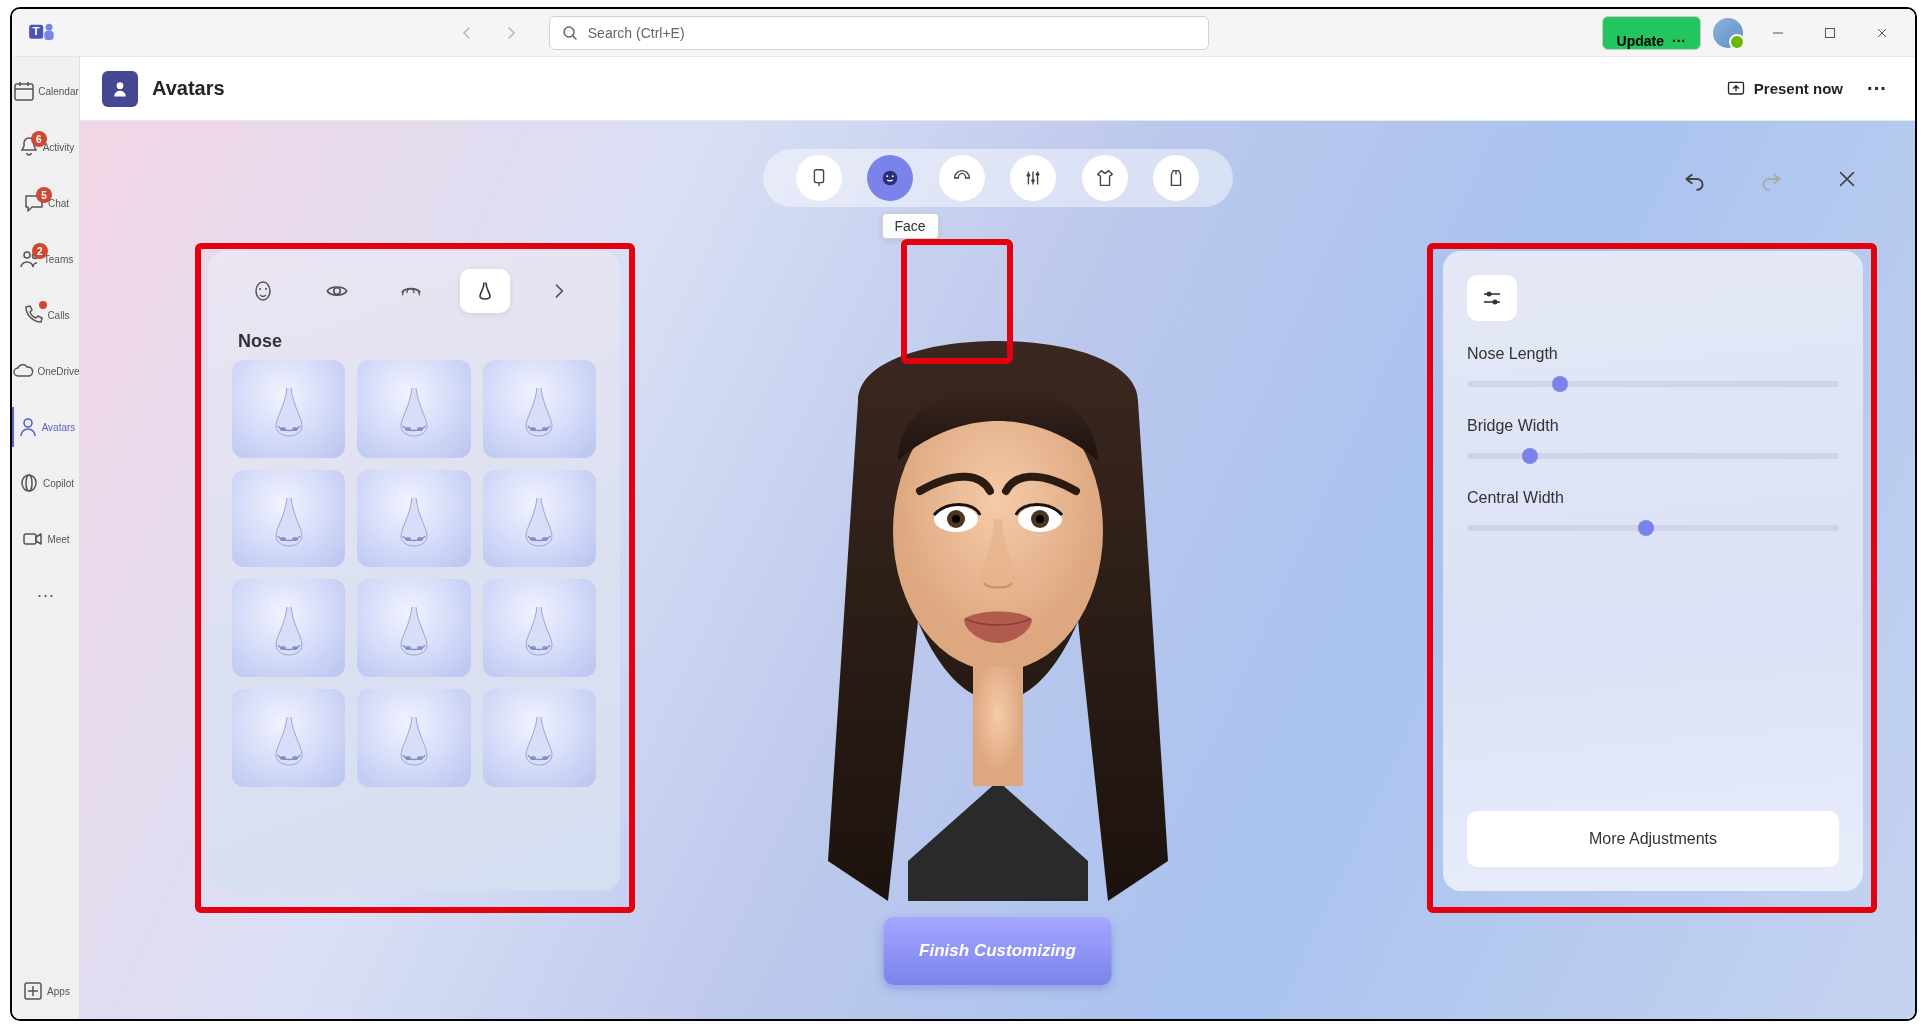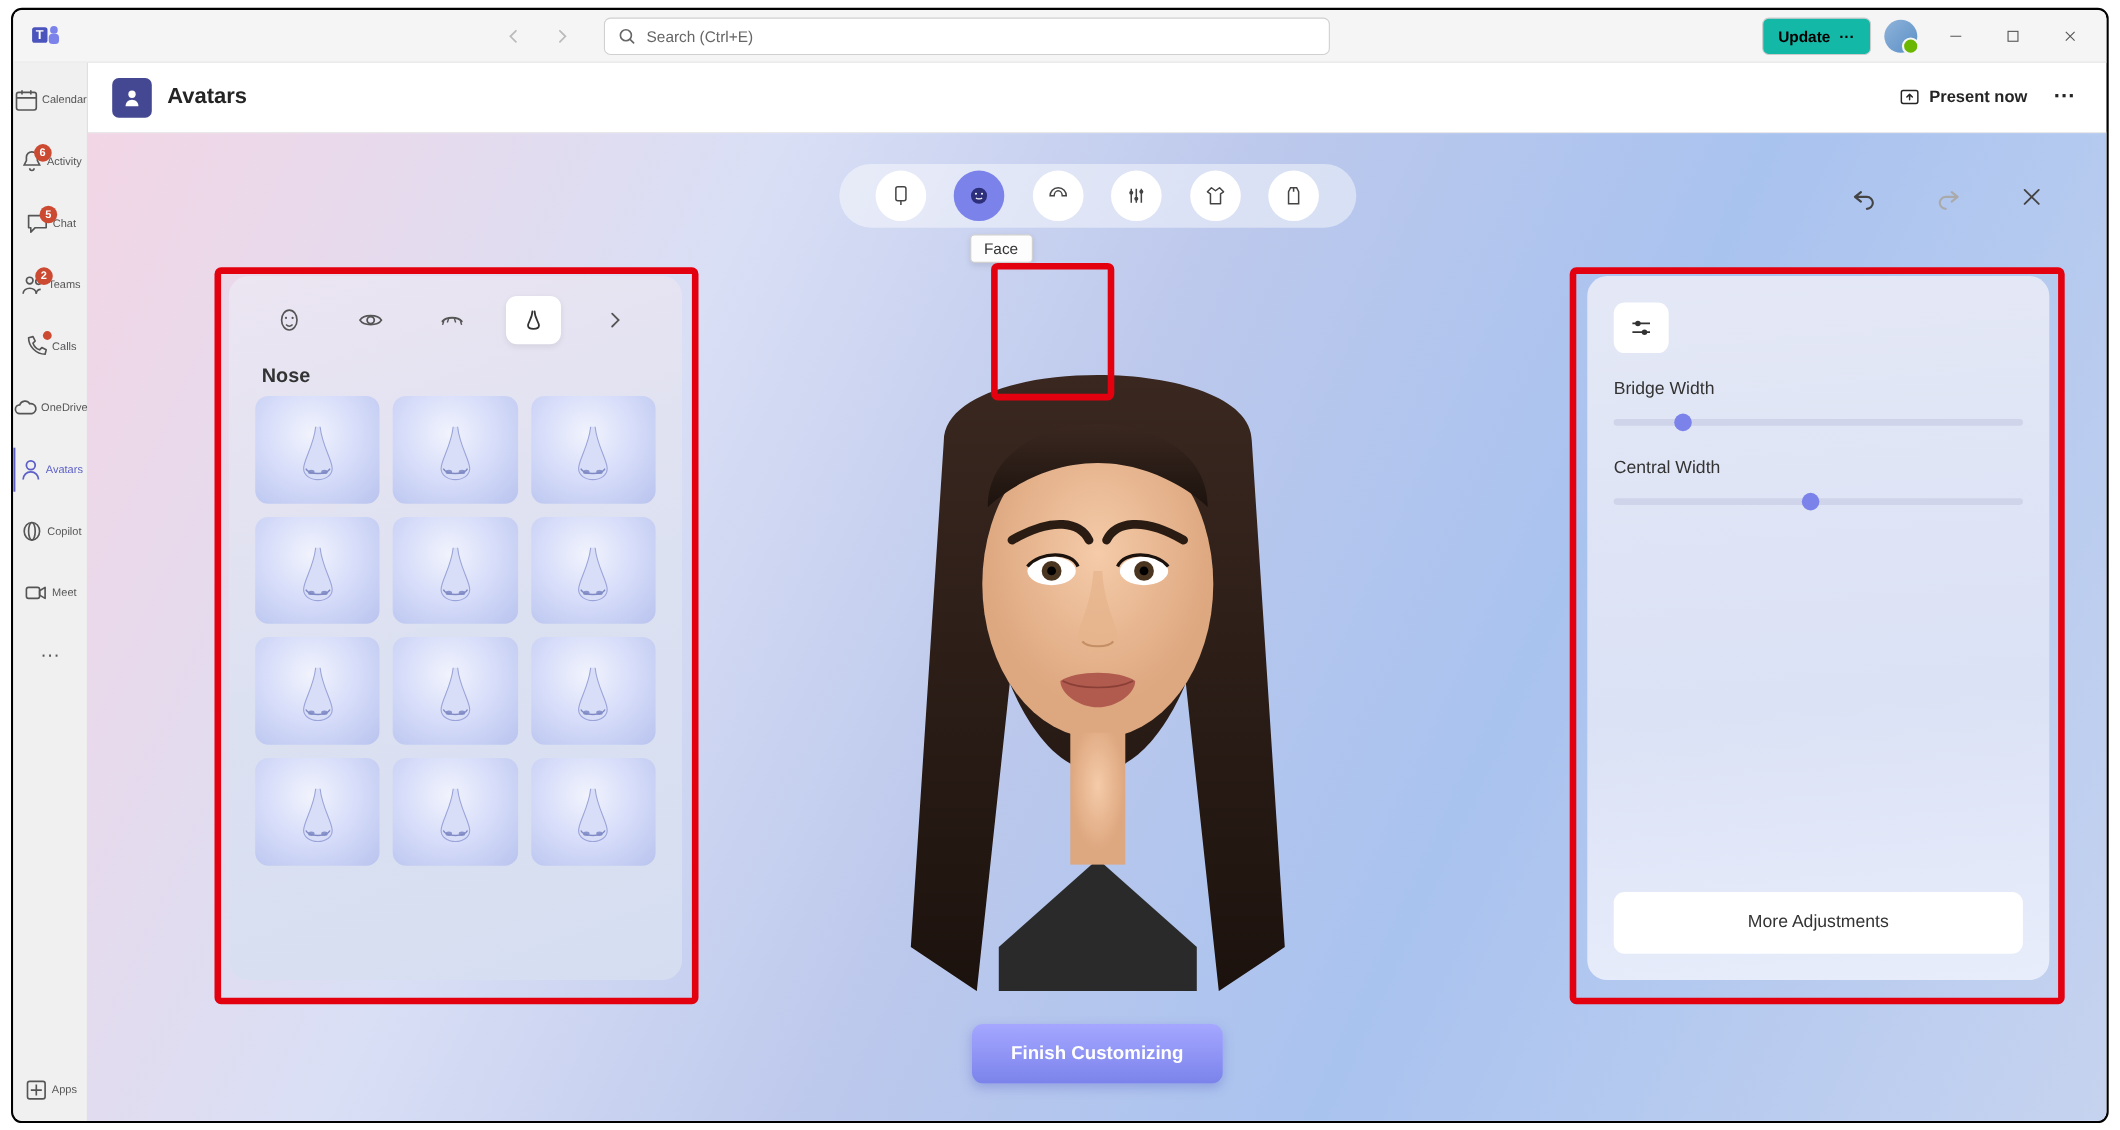--- a/index.html
+++ b/index.html
@@ -7,21 +7,21 @@
 
 
 .window { position:absolute; left:10px; top:7px; width:1907px; height:1014px; border:2px solid #000; border-radius:10px; overflow:hidden; background:#fff; }
 .titlebar { height:48px; background:#f5f5f5; display:flex; align-items:center; padding:0 10px; border-bottom:1px solid #e6e6e6; }
 .teams-logo { width:28px; height:28px; margin-left:6px; margin-right:auto; }
 .nav-arrows { display:flex; gap:8px; margin-right:20px; }
 .nav-arrow { width:36px; height:36px; display:flex; align-items:center; justify-content:center; color:#666; cursor:pointer; border-radius:4px; }
 .nav-arrow.disabled { color:#bbb; }
 .search { width:660px; height:34px; background:#fff; border:1px solid #d0d0d0; border-radius:6px; display:flex; align-items:center; padding:0 12px; color:#666; gap:10px; font-size:14px; }
 .titlebar-right { margin-left:auto; display:flex; align-items:center; gap:6px; }
-.update-btn { height:34px; padding:0 14px; background:#14b8a6; border:1px solid #ccc; border-radius:6px; display:flex; align-items:center; gap:8px; font-size:14px; font-weight:600; cursor:pointer; }
+.update-btn { height:34px; padding:0 14px; background:#22c55e; border:1px solid #ccc; border-radius:6px; display:flex; align-items:flex-end; gap:8px; font-size:14px; font-weight:600; cursor:pointer; }
 .avatar-pic { width:30px; height:30px; border-radius:50%; background:linear-gradient(135deg,#8fb3d9,#5a8fc7); position:relative; margin:0 6px; }
 .avatar-pic::after { content:""; position:absolute; right:-2px; bottom:-2px; width:12px; height:12px; background:#6bb700; border:2px solid #f5f5f5; border-radius:50%; }
 .win-btn { width:46px; height:36px; display:flex; align-items:center; justify-content:center; color:#555; cursor:pointer; }
 
 
 .sidebar { position:absolute; left:0; top:48px; bottom:0; width:68px; background:#f0f0f0; border-right:1px solid #e0e0e0; display:flex; flex-direction:column; align-items:center; padding-top:6px; }
 .side-item { width:68px; height:56px; display:flex; align-items:center; justify-content:center; gap:2px; color:#555; font-size:10px; cursor:pointer; position:relative; }
 .side-item.active { color:#5b5fc7; }
 .side-item.active::before { content:""; position:absolute; left:0; top:8px; bottom:8px; width:2px; background:#5b5fc7; }
 .side-icon { width:24px; height:24px; position:relative; }
@@ -62,21 +62,21 @@
 .right-panel { position:absolute; right:52px; top:130px; width:420px; height:640px; background:linear-gradient(175deg,#e4e8f6 0%,#dbe2f5 60%,#e8edfb 100%); border-radius:18px; padding:24px; display:flex; flex-direction:column; }
 .adj-icon { width:50px; height:46px; background:#fff; border-radius:10px; display:flex; align-items:center; justify-content:center; margin-bottom:24px; }
 .slider-group { margin-bottom:30px; }
 .slider-label { font-size:16px; color:#333; font-weight:500; margin-bottom:18px; }
 .slider { position:relative; height:6px; background:#cfd4ea; border-radius:3px; }
 .slider-thumb { position:absolute; top:50%; width:16px; height:16px; background:#7b83eb; border-radius:50%; transform:translate(-50%,-50%); cursor:pointer; }
 .more-adj-btn { margin-top:auto; height:56px; background:#fff; border-radius:10px; display:flex; align-items:center; justify-content:center; font-size:16px; font-weight:500; color:#333; cursor:pointer; }
 
 
 .avatar-figure { position:absolute; left:50%; top:180px; transform:translateX(-50%); width:500px; height:600px; }
-.finish-btn { position:absolute; left:50%; bottom:34px; transform:translateX(-50%); height:54px; padding:0 36px; background:linear-gradient(180deg,#a5a7ff 0%,#7b83eb 100%); border-radius:10px; color:#fff; font-size:17px; font-weight:600; display:flex; align-items:center; cursor:pointer; box-shadow:0 4px 10px rgba(90,96,200,.35); }
+.finish-btn { position:absolute; left:50%; bottom:34px; transform:translateX(-50%); height:68px; padding:0 36px; background:linear-gradient(180deg,#a5a7ff 0%,#7b83eb 100%); border-radius:10px; color:#fff; font-size:17px; font-weight:600; display:flex; align-items:center; cursor:pointer; box-shadow:0 4px 10px rgba(90,96,200,.35);font-style:italic; }
 
 
 .hl { position:absolute; border:6px solid #e3000f; border-radius:6px; pointer-events:none; }
 .hl1 { left:821px; top:118px; width:112px; height:125px; }
 .hl2 { left:115px; top:122px; width:440px; height:670px; }
 .hl3 { right:38px; top:122px; width:450px; height:670px; }
 
 svg { display:block; }
 </style>
 </head>
@@ -499,20 +499,26 @@
       <div class="adj-icon">
         <svg width="24" height="24" viewBox="0 0 24 24">
             <line x1="4" y1="8" x2="20" y2="8" stroke="#333" stroke-width="1.6"></line>
             <line x1="4" y1="16" x2="20" y2="16" stroke="#333" stroke-width="1.6"></line>
             <circle cx="9" cy="8" r="2.5" fill="#333"></circle>
             <circle cx="15" cy="16" r="2.5" fill="#333"></circle>
           </svg>
       </div>
       <div id="sliders">
           <div class="slider-group">
+            <div class="slider-label">Nose Length</div>
+            <div class="slider">
+              <div class="slider-thumb" style="left:25%"></div>
+            </div>
+          </div>
+          <div class="slider-group">
             <div class="slider-label">Bridge Width</div>
             <div class="slider">
               <div class="slider-thumb" style="left:17%"></div>
             </div>
           </div>
           <div class="slider-group">
             <div class="slider-label">Central Width</div>
             <div class="slider">
               <div class="slider-thumb" style="left:48%"></div>
             </div>

